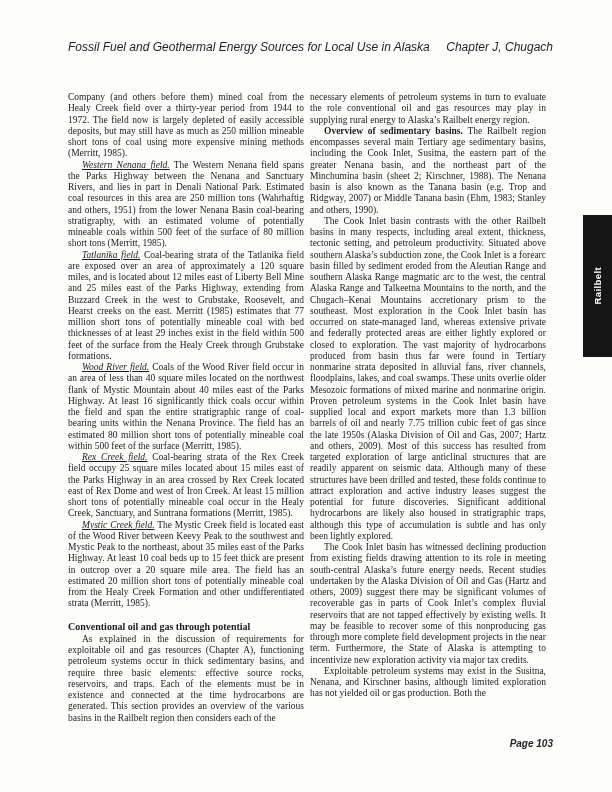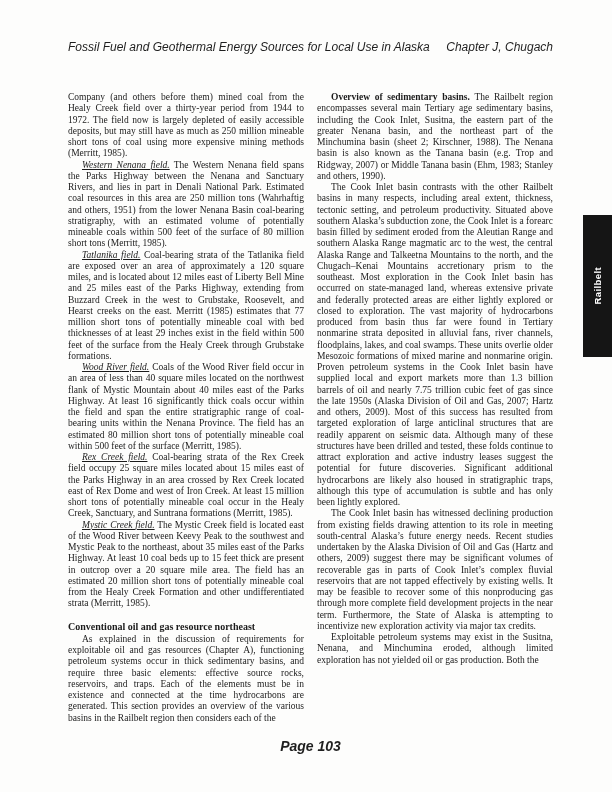--- a/index.html
+++ b/index.html
@@ -11,41 +11,41 @@
   }
   .running-header{
     position:absolute;top:40px;left:68px;width:485px;
     display:flex;justify-content:space-between;
     font-family:"Liberation Sans",sans-serif;
     font-style:italic;font-size:12px;color:#1f1f1f;
     white-space:nowrap;
   }
   .columns{
     position:absolute;top:92px;left:68px;width:485px;
-    display:flex;gap:13px;
+    display:flex;gap:6px;
   }
   .column{
     width:236px;
     font-size:9.5px;line-height:11.25px;
     text-align:justify;
     hyphens:none;
   }
   p.para{margin:0;padding:0;}
   p.indent{text-indent:14px;}
   .lead-ul{font-style:italic;font-weight:normal;text-decoration:underline;}
   .lead-bi{font-weight:bold;}
   h2.col-heading{
     font-size:10px;font-weight:bold;text-align:left;
     margin:11px 0 2px 0;padding:0;text-indent:0;
   }
   .page-footer{
     position:absolute;top:738px;left:68px;width:485px;
-    text-align:center;
+    text-align:right;
     font-family:"Liberation Sans",sans-serif;
-    font-style:italic;font-weight:bold;font-size:14px;color:#1f1f1f;
+    font-style:italic;font-weight:bold;font-size:10px;color:#1f1f1f;
   }
   .side-tab{
     position:absolute;right:0;top:215px;width:29px;height:142px;
     background:#151515;
     display:flex;align-items:center;justify-content:center;
   }
   .side-tab .tab-label{
     writing-mode:vertical-rl;transform:rotate(180deg);
     color:#ffffff;
     font-family:"Liberation Sans",sans-serif;
@@ -62,28 +62,29 @@
 </div>
 
 <div class="columns">
   <div class="column" id="left-column">
       <p class="para">Company (and others before them) mined coal from the Healy Creek field over a thirty-year period from 1944 to 1972. The field now is largely depleted of easily accessible deposits, but may still have as much as 250 million mineable short tons of coal using more expensive mining methods (Merritt, 1985).</p>
       <p class="para indent"><span class="lead-ul">Western Nenana field.</span> The Western Nenana field spans the Parks Highway between the Nenana and Sanctuary Rivers, and lies in part in Denali National Park. Estimated coal resources in this area are 250 million tons (Wahrhaftig and others, 1951) from the lower Nenana Basin coal-bearing stratigraphy, with an estimated volume of potentially mineable coals within 500 feet of the surface of 80 million short tons (Merritt, 1985).</p>
       <p class="para indent"><span class="lead-ul">Tatlanika field.</span> Coal-bearing strata of the Tatlanika field are exposed over an area of approximately a 120 square miles, and is located about 12 miles east of Liberty Bell Mine and 25 miles east of the Parks Highway, extending from Buzzard Creek in the west to Grubstake, Roosevelt, and Hearst creeks on the east. Merritt (1985) estimates that 77 million short tons of potentially mineable coal with bed thicknesses of at least 29 inches exist in the field within 500 feet of the surface from the Healy Creek through Grubstake formations.</p>
       <p class="para indent"><span class="lead-ul">Wood River field.</span> Coals of the Wood River field occur in an area of less than 40 square miles located on the northwest flank of Mystic Mountain about 40 miles east of the Parks Highway. At least 16 significantly thick coals occur within the field and span the entire stratigraphic range of coal-bearing units within the Nenana Province. The field has an estimated 80 million short tons of potentially mineable coal within 500 feet of the surface (Merritt, 1985).</p>
       <p class="para indent"><span class="lead-ul">Rex Creek field.</span> Coal-bearing strata of the Rex Creek field occupy 25 square miles located about 15 miles east of the Parks Highway in an area crossed by Rex Creek located east of Rex Dome and west of Iron Creek. At least 15 million short tons of potentially mineable coal occur in the Healy Creek, Sanctuary, and Suntrana formations (Merritt, 1985).</p>
       <p class="para indent"><span class="lead-ul">Mystic Creek field.</span> The Mystic Creek field is located east of the Wood River between Keevy Peak to the southwest and Mystic Peak to the northeast, about 35 miles east of the Parks Highway. At least 10 coal beds up to 15 feet thick are present in outcrop over a 20 square mile area. The field has an estimated 20 million short tons of potentially mineable coal from the Healy Creek Formation and other undifferentiated strata (Merritt, 1985).</p>
-      <h2 class="col-heading">Conventional oil and gas resource northeast</h2>
+      <h2 class="col-heading">Conventional oil and gas through potential</h2>
       <p class="para indent">As explained in the discussion of requirements for exploitable oil and gas resources (Chapter A), functioning petroleum systems occur in thick sedimentary basins, and require three basic elements: effective source rocks, reservoirs, and traps. Each of the elements must be in existence and connected at the time hydrocarbons are generated. This section provides an overview of the various basins in the Railbelt region then considers each of the</p>
     </div>
   <div class="column" id="right-column">
+      <p class="para">necessary elements of petroleum systems in turn to evaluate the role conventional oil and gas resources may play in supplying rural energy to Alaska’s Railbelt energy region.</p>
       <p class="para indent"><span class="lead-bi">Overview of sedimentary basins.</span> The Railbelt region encompasses several main Tertiary age sedimentary basins, including the Cook Inlet, Susitna, the eastern part of the greater Nenana basin, and the northeast part of the Minchumina basin (sheet 2; Kirschner, 1988). The Nenana basin is also known as the Tanana basin (e.g. Trop and Ridgway, 2007) or Middle Tanana basin (Ehm, 1983; Stanley and others, 1990).</p>
       <p class="para indent">The Cook Inlet basin contrasts with the other Railbelt basins in many respects, including areal extent, thickness, tectonic setting, and petroleum productivity. Situated above southern Alaska’s subduction zone, the Cook Inlet is a forearc basin filled by sediment eroded from the Aleutian Range and southern Alaska Range magmatic arc to the west, the central Alaska Range and Talkeetna Mountains to the north, and the Chugach–Kenai Mountains accretionary prism to the southeast. Most exploration in the Cook Inlet basin has occurred on state-managed land, whereas extensive private and federally protected areas are either lightly explored or closed to exploration. The vast majority of hydrocarbons produced from basin thus far were found in Tertiary nonmarine strata deposited in alluvial fans, river channels, floodplains, lakes, and coal swamps. These units overlie older Mesozoic formations of mixed marine and nonmarine origin. Proven petroleum systems in the Cook Inlet basin have supplied local and export markets more than 1.3 billion barrels of oil and nearly 7.75 trillion cubic feet of gas since the late 1950s (Alaska Division of Oil and Gas, 2007; Hartz and others, 2009). Most of this success has resulted from targeted exploration of large anticlinal structures that are readily apparent on seismic data. Although many of these structures have been drilled and tested, these folds continue to attract exploration and active industry leases suggest the potential for future discoveries. Significant additional hydrocarbons are likely also housed in stratigraphic traps, although this type of accumulation is subtle and has only been lightly explored.</p>
       <p class="para indent">The Cook Inlet basin has witnessed declining production from existing fields drawing attention to its role in meeting south-central Alaska’s future energy needs. Recent studies undertaken by the Alaska Division of Oil and Gas (Hartz and others, 2009) suggest there may be significant volumes of recoverable gas in parts of Cook Inlet’s complex fluvial reservoirs that are not tapped effectively by existing wells. It may be feasible to recover some of this nonproducing gas through more complete field development projects in the near term. Furthermore, the State of Alaska is attempting to incentivize new exploration activity via major tax credits.</p>
-      <p class="para indent">Exploitable petroleum systems may exist in the Susitna, Nenana, and Minchumina eroded, although limited exploration has not yielded oil or gas production. Both the</p>
+      <p class="para indent">Exploitable petroleum systems may exist in the Susitna, Nenana, and Kirschner basins, although limited exploration has not yielded oil or gas production. Both the</p>
     </div>
 </div>
 
 <div class="side-tab">
   <span class="tab-label">Railbelt</span>
 </div>
 
 <div class="page-footer">
   <span>Page 103</span>
 </div>

